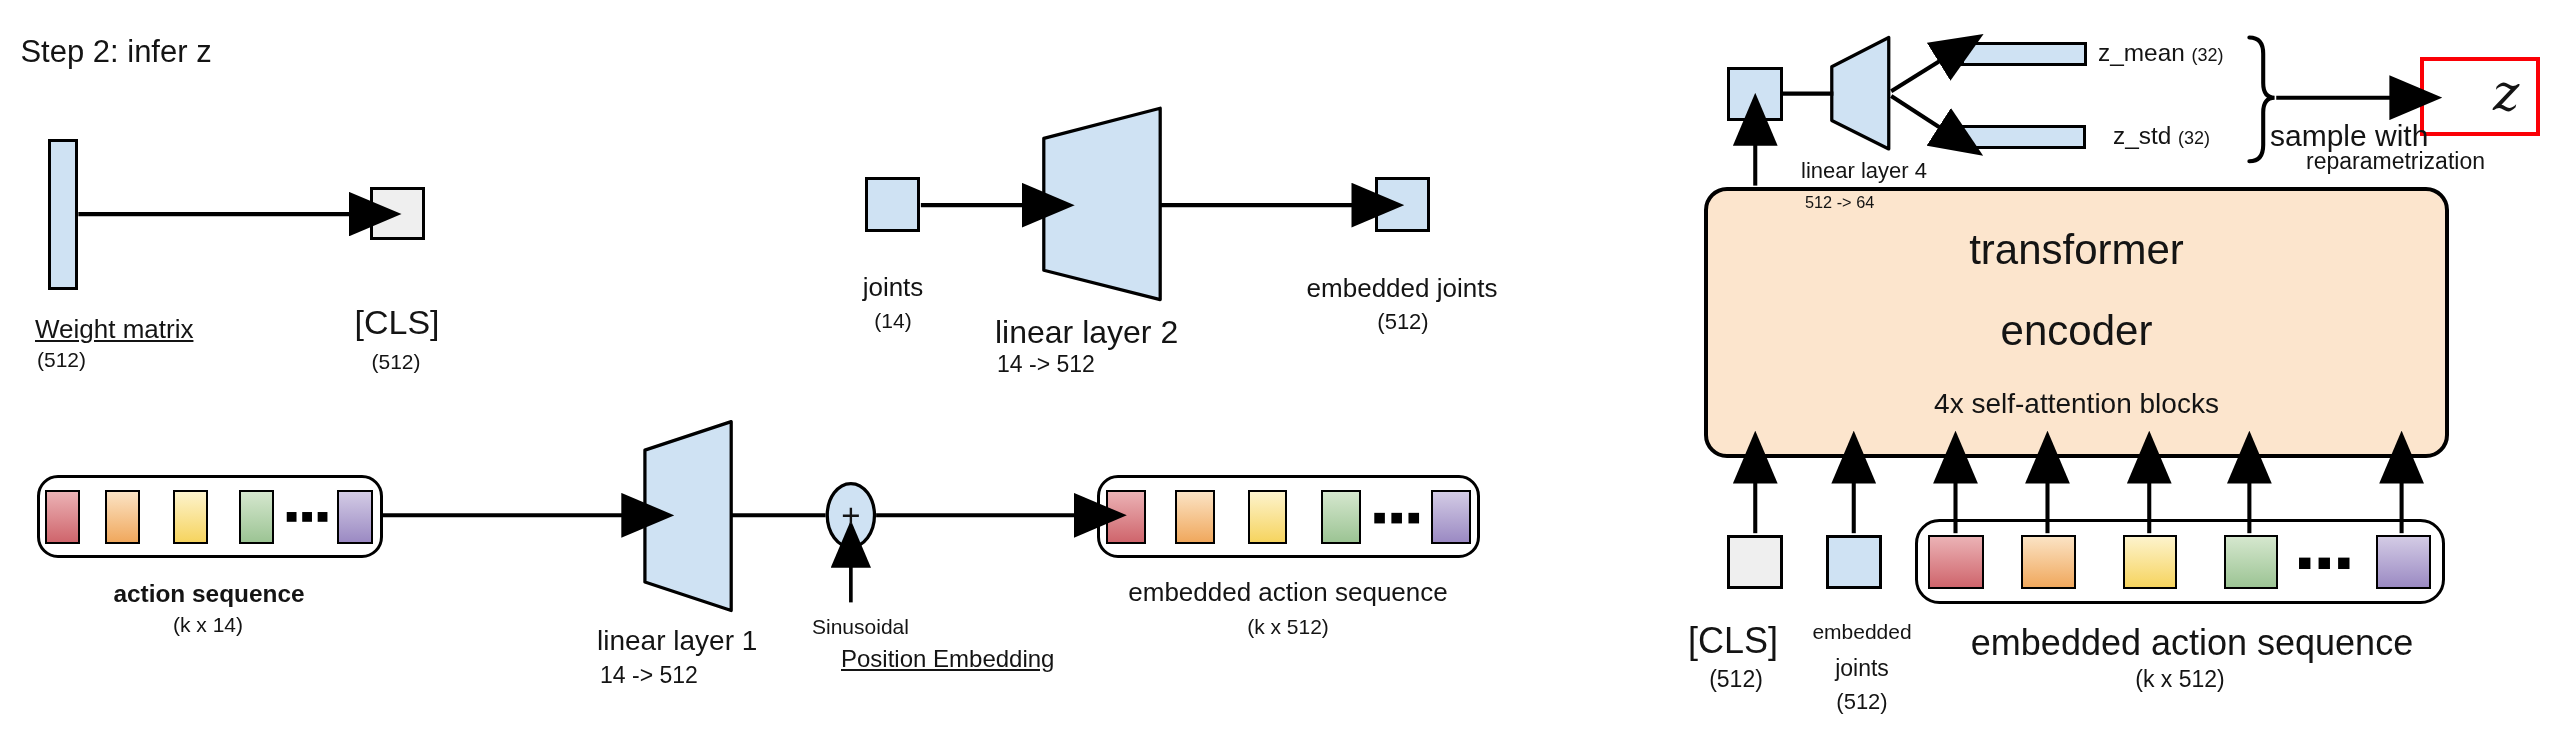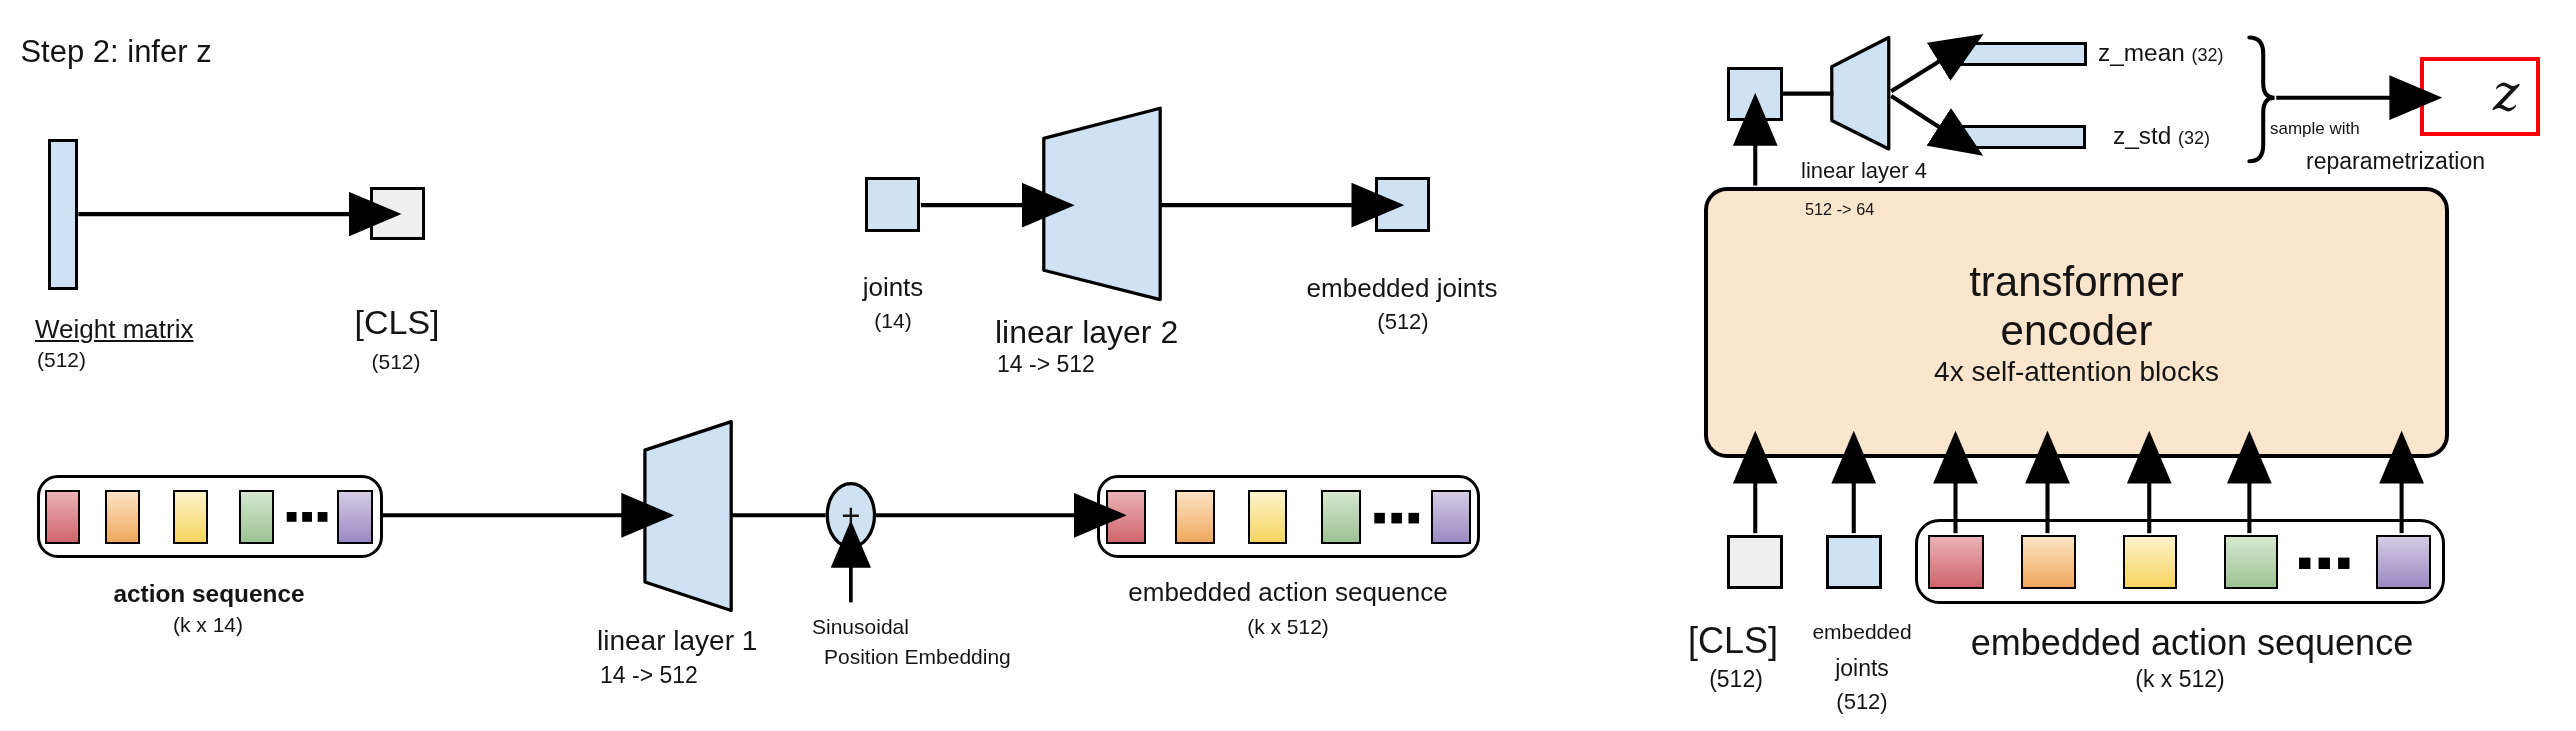--- a/index.html
+++ b/index.html
@@ -11,21 +11,21 @@
   .pill{border:3.3px solid #000;border-radius:21px;background:#fff;}
   .token{border:2.4px solid #000;}
   .tok-red{background:linear-gradient(180deg,var(--token_red_top),var(--token_red_bottom));}
   .tok-orange{background:linear-gradient(180deg,var(--token_orange_top),var(--token_orange_bottom));}
   .tok-yellow{background:linear-gradient(180deg,var(--token_yellow_top),var(--token_yellow_bottom));}
   .tok-green{background:linear-gradient(180deg,var(--token_green_top),var(--token_green_bottom));}
   .tok-purple{background:linear-gradient(180deg,var(--token_purple_top),var(--token_purple_bottom));}
   .lbl{position:absolute;white-space:nowrap;z-index:6;}
   .ctr{transform:translateX(-50%);text-align:center;}
   #svg-layer{position:absolute;left:0;top:0;z-index:5;pointer-events:none;}
-  #encoder-box{display:flex;flex-direction:column;align-items:center;justify-content:center;gap:2px;
+  #encoder-box{display:flex;flex-direction:column;align-items:center;justify-content:center;gap:34px;
                border:4.1px solid #000;border-radius:23px;background:var(--encoder_fill);z-index:1;}
   .enc-title{font-size:42px;line-height:47px;}
   .enc-sub{font-size:28px;line-height:31px;}
   #z-highlight{border:4.1px solid var(--highlight_red);background:#fff;z-index:1;}
   .z-glyph{font-family:"DejaVu Serif",serif;font-style:italic;font-size:50px;}
 </style>
 </head>
 <body>
 
 <div id="canvas">
@@ -57,21 +57,21 @@
   <div class="abs token tok-green" style="left:239px;top:490px;width:35px;height:54px;"></div>
   <div class="abs token tok-purple" style="left:337px;top:490px;width:36px;height:54px;"></div>
 
   <div class="lbl ctr" style="left:209px;top:580px;font-size:24.4px;font-weight:bold;">action sequence</div>
   <div class="lbl ctr" style="left:208px;top:613px;font-size:21px;">(k x 14)</div>
   <div class="lbl" style="left:597px;top:625px;font-size:28px;">linear layer 1</div>
   <div class="lbl" style="left:600px;top:662px;font-size:23px;">14 -&gt; 512</div>
 
   <div class="lbl ctr" style="left:851px;top:497px;font-size:33px;font-weight:400;">+</div>
   <div class="lbl" style="left:812px;top:615px;font-size:21px;">Sinusoidal</div>
-  <div class="lbl" style="left:824px;top:645px;font-size:21px;">Position Embedding</div>
+  <div class="lbl" style="left:841px;top:645px;font-size:24px;text-decoration:underline;">Position Embedding</div>
 
   <div class="abs pill" style="left:1097px;top:475px;width:383px;height:83px;"></div>
   <div class="abs token tok-red" style="left:1106px;top:490px;width:40px;height:54px;"></div>
   <div class="abs token tok-orange" style="left:1175px;top:490px;width:40px;height:54px;"></div>
   <div class="abs token tok-yellow" style="left:1248px;top:490px;width:39px;height:54px;"></div>
   <div class="abs token tok-green" style="left:1321px;top:490px;width:40px;height:54px;"></div>
   <div class="abs token tok-purple" style="left:1431px;top:490px;width:40px;height:54px;"></div>
 
   <div class="lbl ctr" style="left:1288px;top:577px;font-size:26px;">embedded action sequence</div>
   <div class="lbl ctr" style="left:1288px;top:615px;font-size:21px;">(k x 512)</div>
@@ -80,32 +80,32 @@
     <div class="enc-title">transformer</div>
     <div class="enc-title">encoder</div>
     <div class="enc-sub">4x self-attention blocks</div>
   </div>
 
   <div class="abs sq" style="left:1727px;top:67px;width:56px;height:54px;"></div>
   <div class="abs sq" style="left:1961px;top:42px;width:126px;height:23.6px;border-width:3.3px;"></div>
   <div class="abs sq" style="left:1961px;top:125px;width:125px;height:24.4px;border-width:3.3px;"></div>
 
   <div class="lbl" style="left:1801px;top:158px;font-size:22px;">linear layer 4</div>
-  <div class="lbl" style="left:1805px;top:200px;font-size:16.3px;z-index:6;text-align:right;">512 -&gt; 64</div>
+  <div class="lbl" style="left:1805px;top:193px;font-size:16.3px;z-index:6;text-align:right;">512 -&gt; 64</div>
 
   <div class="lbl" style="left:2098px;top:39px;font-size:24.4px;">
     <span>z_mean</span>
     <span style="font-size:18px;">(32)</span>
   </div>
   <div class="lbl" style="left:2113px;top:122px;font-size:24.4px;">
     <span>z_std</span>
     <span style="font-size:18px;">(32)</span>
   </div>
 
-  <div class="lbl" style="left:2270px;top:119px;font-size:17px;text-align:center;">sample with</div>
+  <div class="lbl" style="left:2270px;top:119px;font-size:30px;text-align:center;">sample with</div>
   <div class="lbl" style="left:2270px;top:148px;font-size:23px;margin-left:36px;">reparametrization</div>
 
   <div id="z-highlight" class="abs" style="left:2420px;top:57px;width:120px;height:79px;"></div>
   <div class="abs sq" style="left:2429px;top:71px;width:55px;height:53px;"></div>
   <div class="lbl z-glyph" style="left:2493px;top:64px;">z</div>
 
   <div class="abs sq gray" style="left:1727px;top:535px;width:56px;height:54px;"></div>
   <div class="abs sq" style="left:1826px;top:535px;width:56px;height:54px;"></div>
   <div class="abs pill" style="left:1915px;top:519px;width:530px;height:85px;border-radius:24.4px;"></div>
   <div class="abs token tok-red" style="left:1928px;top:535px;width:56px;height:54px;"></div>

